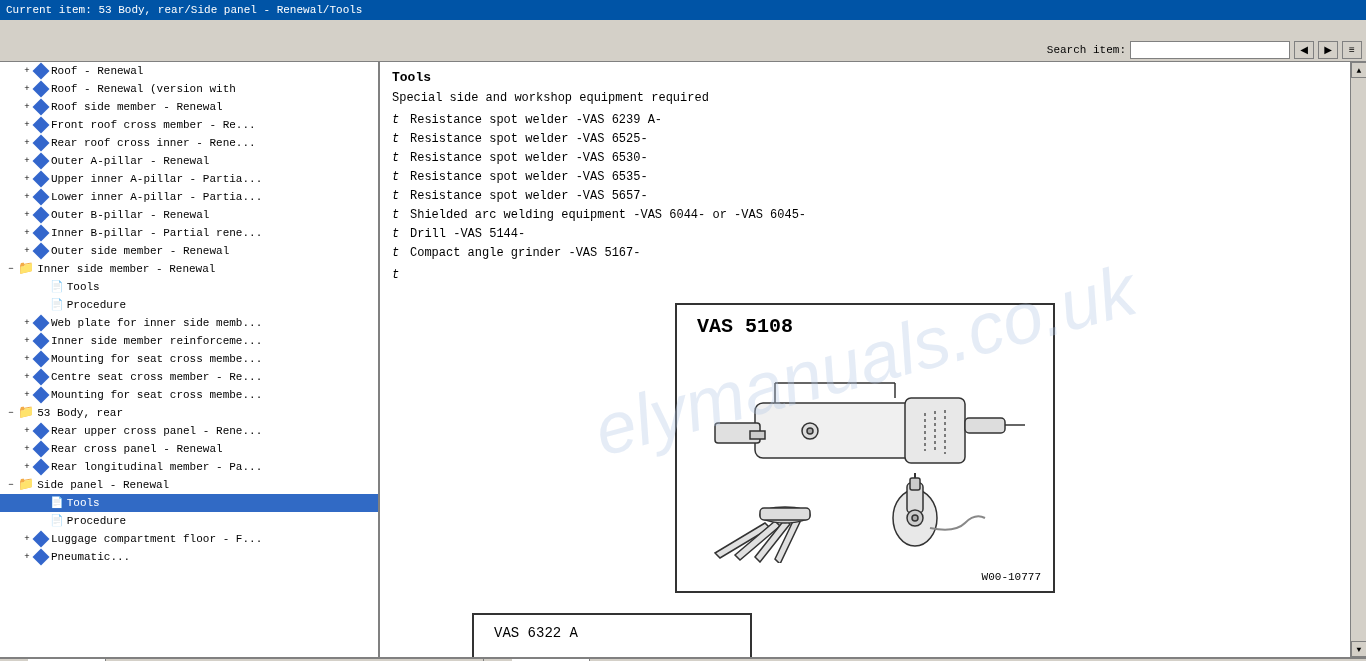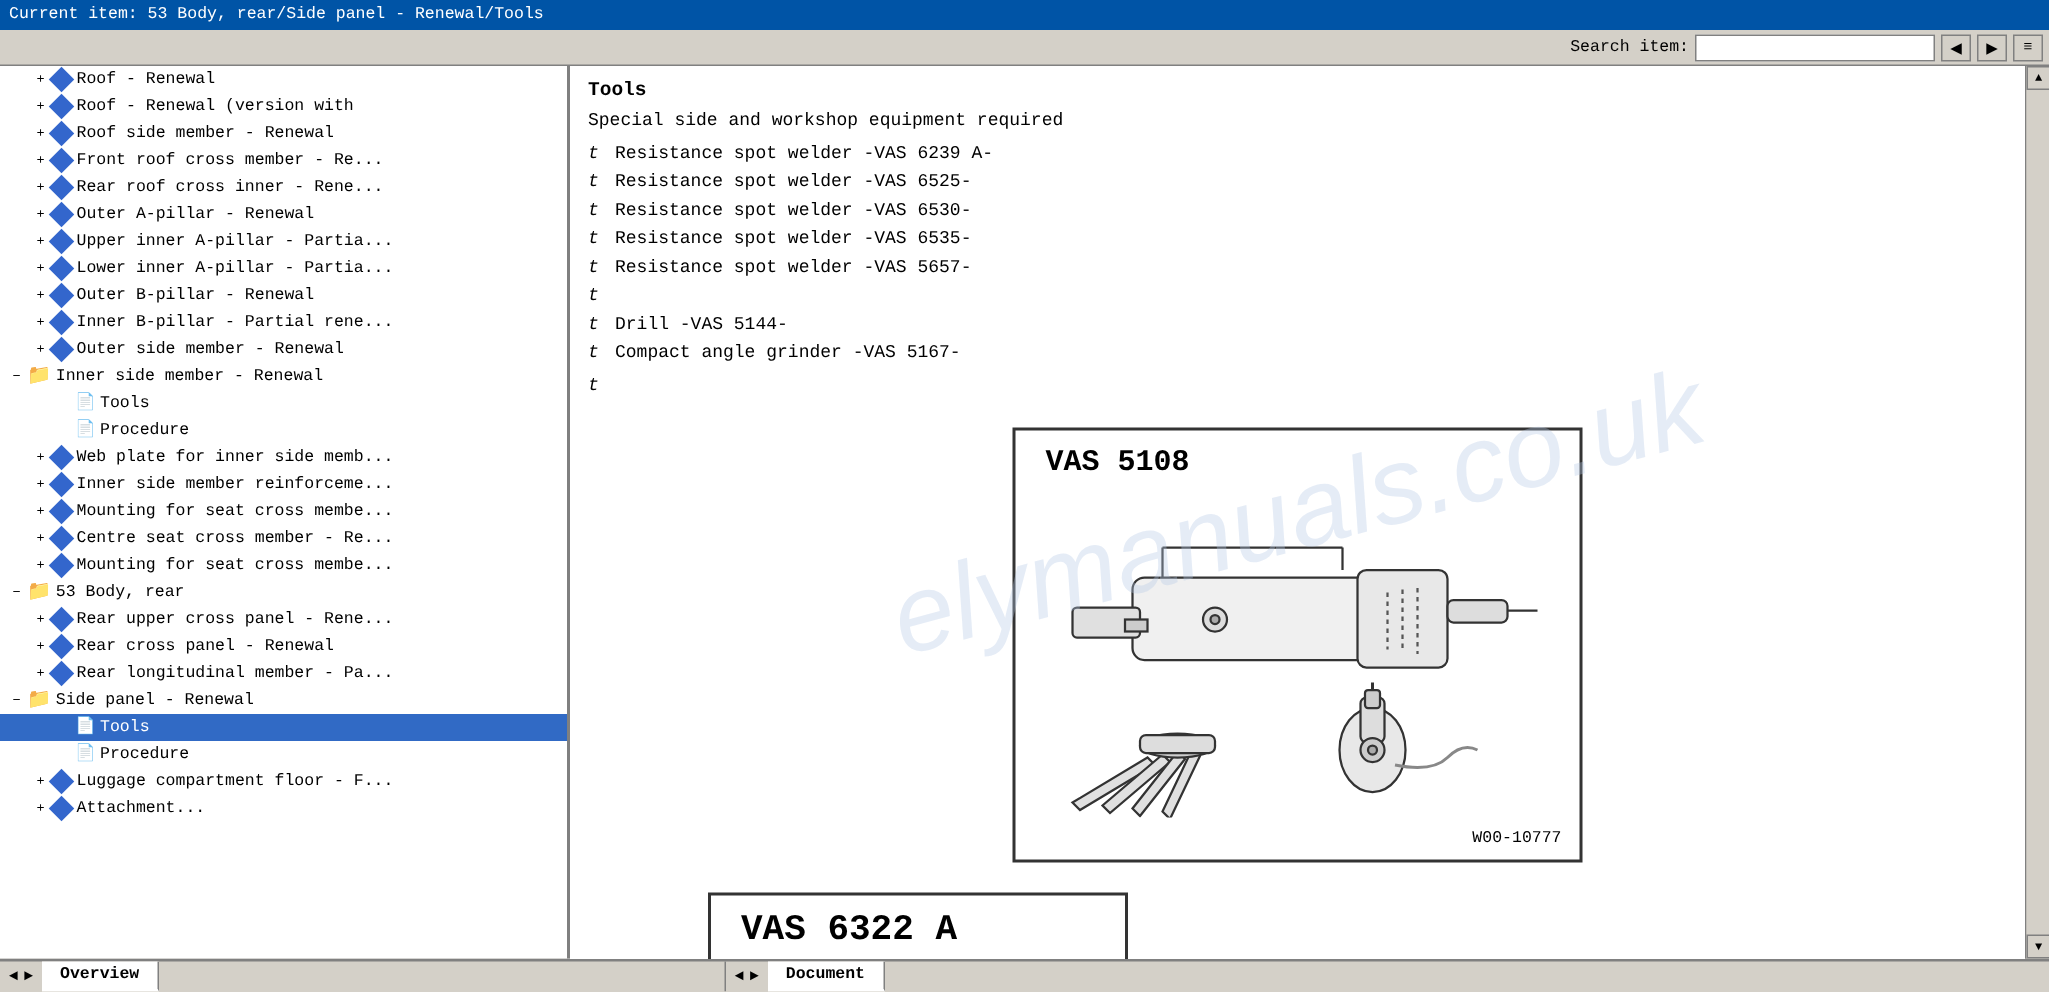--- a/index.html
+++ b/index.html
@@ -16,20 +16,21 @@
     }
 
     .toolbar {
       background: #d4d0c8;
       border-bottom: 1px solid #808080;
       padding: 2px 4px;
       height: 24px;
       display: flex;
       align-items: center;
       gap: 4px;
+      margin-top: 18px;
     }
 
     .search-label {
       font-size: 11px;
       margin-left: auto;
     }
 
     .search-input {
       width: 160px;
       height: 18px;
@@ -412,21 +413,21 @@
       <div class="tree-item">
         <span style="display:inline-block;width:20px;"></span>
         <span class="tree-expand">+</span>
         <span style="display:inline-block;width:12px;height:12px;background:#3366cc;transform:rotate(45deg);margin:2px 4px 0 1px;flex-shrink:0;"></span>
         <span class="tree-label">Luggage compartment floor - F...</span>
       </div>
       <div class="tree-item">
         <span style="display:inline-block;width:20px;"></span>
         <span class="tree-expand">+</span>
         <span style="display:inline-block;width:12px;height:12px;background:#3366cc;transform:rotate(45deg);margin:2px 4px 0 1px;flex-shrink:0;"></span>
-        <span class="tree-label">Attachment...</span>
+        <span class="tree-label">Pneumatic...</span>
       </div>
     </div>
 
   <div class="right-panel" id="right-panel">
     <div class="watermark">elymanuals.co.uk</div>
 
     <div class="section-header">Tools</div>
     <div class="section-subtitle">Special side and workshop equipment required</div>
 
     <div id="tools-list">
@@ -445,20 +446,21 @@
         <div class="tool-line">
           <span class="t-marker">t</span>
           <span>Resistance spot welder -VAS 6535-</span>
         </div>
         <div class="tool-line">
           <span class="t-marker">t</span>
           <span>Resistance spot welder -VAS 5657-</span>
         </div>
         <div class="tool-line">
           <span class="t-marker">t</span>
+          <span>Shielded arc welding equipment -VAS 6044- or -VAS 6045-</span>
         </div>
         <div class="tool-line">
           <span class="t-marker">t</span>
           <span>Drill -VAS 5144-</span>
         </div>
         <div class="tool-line">
           <span class="t-marker">t</span>
           <span>Compact angle grinder -VAS 5167-</span>
         </div>
       </div>
@@ -524,21 +526,21 @@
               </g>
             </g>
           </svg>
         </div>
         <div class="vas-diagram-number">W00-10777</div>
       </div>
     </div>
 
     <div style="display:flex; justify-content:flex-start; margin-top:8px; margin-left:80px;">
       <div style="border: 2px solid #333; width:280px; height:100px; position:relative; background:white;">
-        <div style="position:absolute; top:10px; left:20px; font-size:24px; font-weight:bold;">VAS 6322 A</div>
+        <div style="position:absolute; top:10px; left:20px; font-size:14px; font-weight:normal;">VAS 6322 A</div>
       </div>
     </div>
 
   </div>
 
   <div class="right-scrollbar-container">
     <div class="scroll-btn">▲</div>
     <div style="flex:1; background:#d4d0c8;"></div>
     <div class="scroll-btn">▼</div>
   </div>

